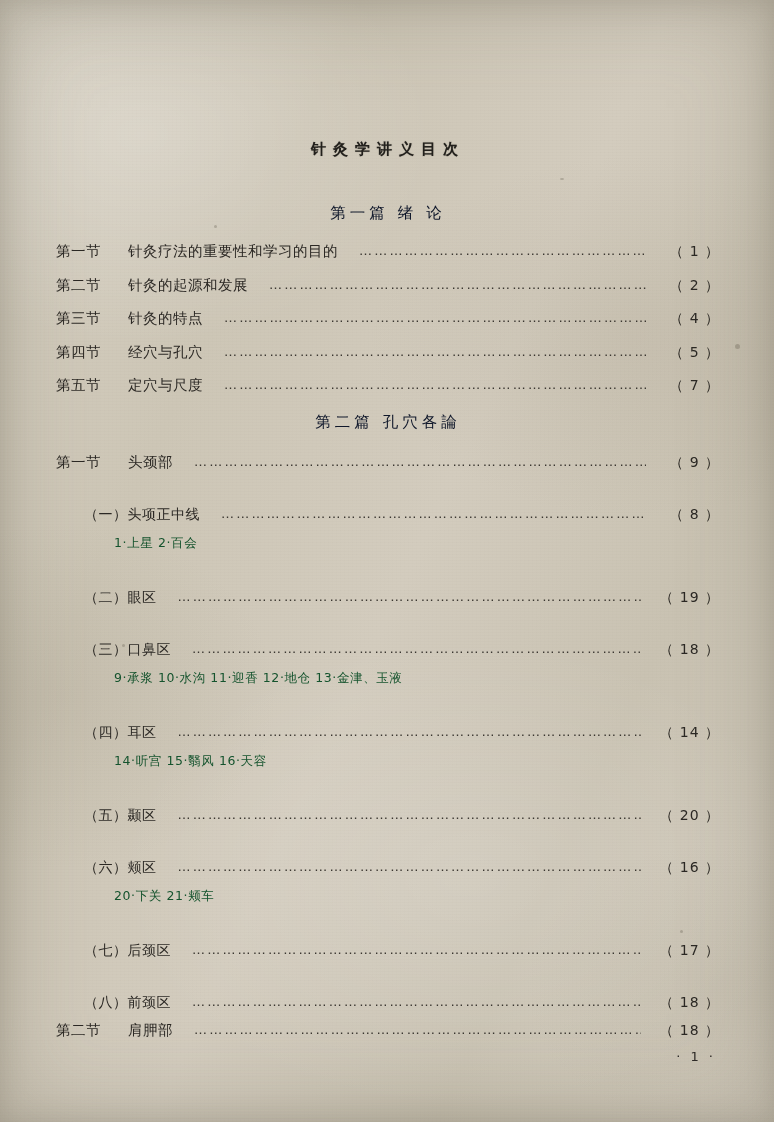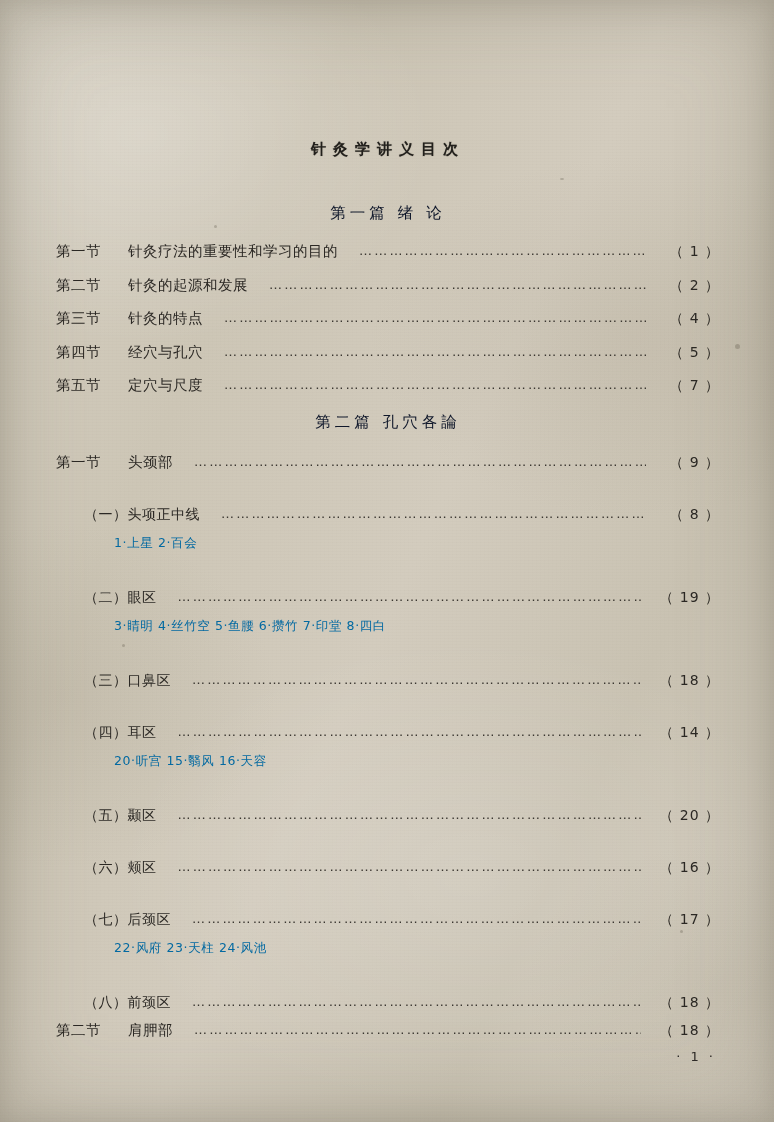--- a/index.html
+++ b/index.html
@@ -111,21 +111,21 @@
   }
   .lvl1 { padding-left: 0px; }
   .lvl2 { padding-left: 28px; font-size: 14px; margin-bottom: 14px; margin-top: 38px; }
   .lvl3 {
     padding-left: 58px;
     font-size: 12.5px;
     margin: 11px 0 16px 0;
     letter-spacing: 0.6px;
     display: block;
     white-space: nowrap;
-    color: #0369a1;
+    color: #14532d;
   }
   .page-number {
     position: absolute;
     right: 58px;
     bottom: 58px;
     font-size: 13px;
     letter-spacing: 3px;
     color: #2c2926;
   }
   .speck {
@@ -191,53 +191,53 @@
       <span class="dots">……………………………………………………………………………………………………………</span>
       <span class="pg">（ 8 ）</span>
     </div>
     <div class="lvl3">1·上星  2·百会</div>
 
     <div class="toc-line lvl2">
       <span class="lbl">（二）眼区</span>
       <span class="dots">……………………………………………………………………………………………………………</span>
       <span class="pg">（ 19 ）</span>
     </div>
-    <div class="lvl3">3·睛明  4·丝竹空  5·鱼腰  6·攒竹  7·印堂  8·四白</div>
 
     <div class="toc-line lvl2">
       <span class="lbl">（三）口鼻区</span>
       <span class="dots">……………………………………………………………………………………………………………</span>
       <span class="pg">（ 18 ）</span>
     </div>
+    <div class="lvl3">9·承浆  10·水沟  11·迎香  12·地仓  13·金津、玉液</div>
 
     <div class="toc-line lvl2">
       <span class="lbl">（四）耳区</span>
       <span class="dots">……………………………………………………………………………………………………………</span>
       <span class="pg">（ 14 ）</span>
     </div>
-    <div class="lvl3">20·听宫  15·翳风  16·天容</div>
+    <div class="lvl3">14·听宫  15·翳风  16·天容</div>
 
     <div class="toc-line lvl2">
       <span class="lbl">（五）颞区</span>
       <span class="dots">……………………………………………………………………………………………………………</span>
       <span class="pg">（ 20 ）</span>
     </div>
 
     <div class="toc-line lvl2">
       <span class="lbl">（六）颊区</span>
       <span class="dots">……………………………………………………………………………………………………………</span>
       <span class="pg">（ 16 ）</span>
     </div>
+    <div class="lvl3">20·下关  21·颊车</div>
 
     <div class="toc-line lvl2">
       <span class="lbl">（七）后颈区</span>
       <span class="dots">……………………………………………………………………………………………………………</span>
       <span class="pg">（ 17 ）</span>
     </div>
-    <div class="lvl3">22·风府  23·天柱  24·风池</div>
 
     <div class="toc-line lvl2">
       <span class="lbl">（八）前颈区</span>
       <span class="dots">……………………………………………………………………………………………………………</span>
       <span class="pg">（ 18 ）</span>
     </div>
 
     <div class="toc-line lvl1">
       <span class="lbl"><span class="sec-no">第二节</span><span>肩胛部</span></span>
       <span class="dots">……………………………………………………………………………………………………………</span>

